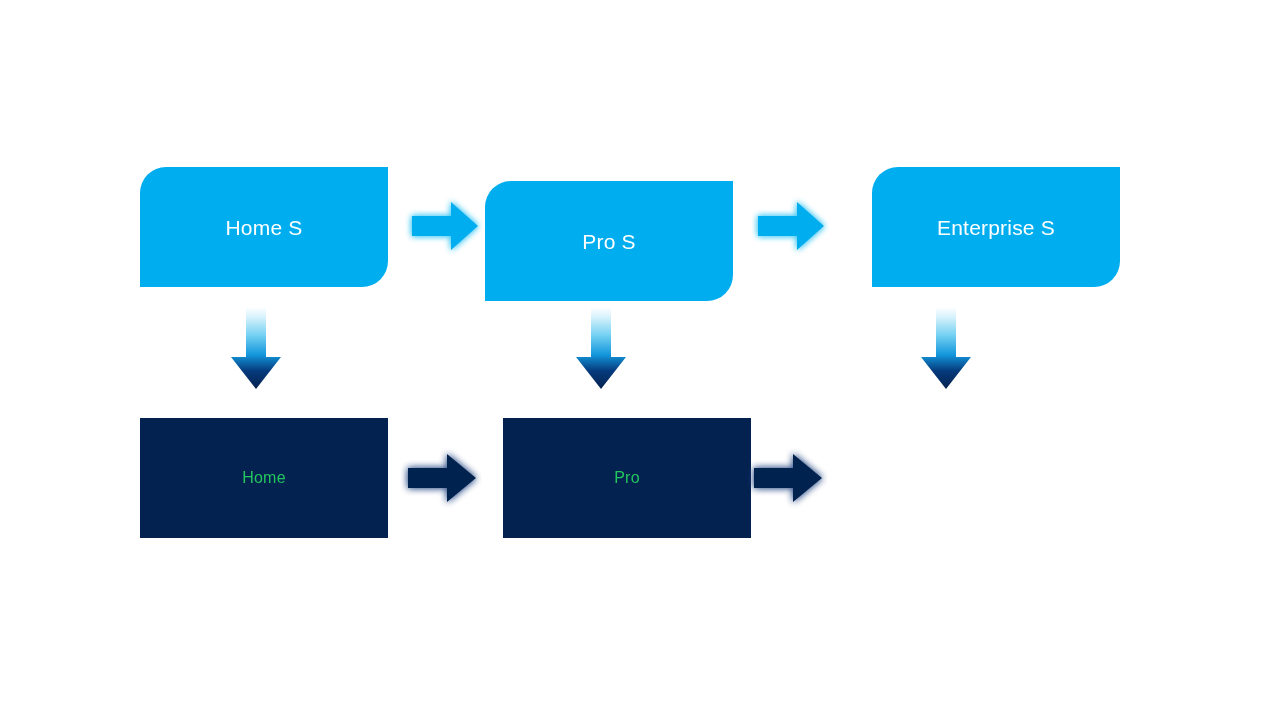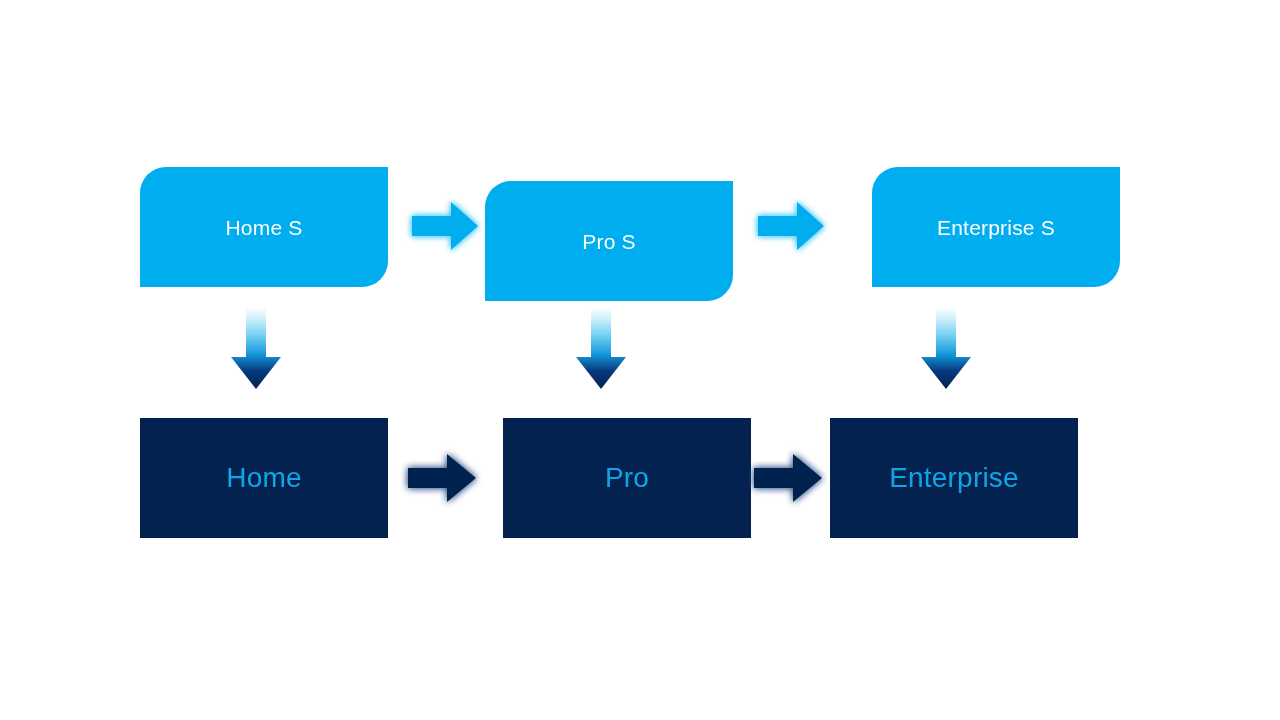--- a/index.html
+++ b/index.html
@@ -48,22 +48,22 @@
     width: 248px;
     height: 120px;
     background: #04224F;
     border-radius: 0;
     display: flex;
     align-items: center;
     justify-content: center;
     box-sizing: border-box;
   }
   .node-bottom .node-label {
-    color: #0ea5e9;
-    font-size: 28px;
+    color: #22c55e;
+    font-size: 16px;
     font-weight: 400;
     letter-spacing: 0.2px;
     line-height: 1;
     white-space: nowrap;
   }
 
   
   .arrow-h {
     position: absolute;
     width: 84px;
@@ -181,23 +181,20 @@
   </div>
 
   <div class="node-bottom" style="left:140px; top:418px;">
     <span class="node-label">Home</span>
   </div>
 
   <div class="node-bottom" style="left:485px; top:418px;margin-left:18px;">
     <span class="node-label">Pro</span>
   </div>
 
-  <div class="node-bottom" style="left:830px; top:418px;">
-    <span class="node-label">Enterprise</span>
-  </div>
 
   <div class="arrow-h" style="left:398px; top:446px;">
     <svg viewBox="0 0 84 64" xmlns="http://www.w3.org/2000/svg">
       <defs>
         <filter id="glowDark1" x="-60%" y="-60%" width="220%" height="220%">
           <feGaussianBlur in="SourceAlpha" stdDeviation="3.6" result="b"></feGaussianBlur>
           <feFlood flood-color="#2F4D86" flood-opacity="0.75" result="c"></feFlood>
           <feComposite in="c" in2="b" operator="in" result="g"></feComposite>
           <feMerge>
             <feMergeNode in="g"></feMergeNode>

